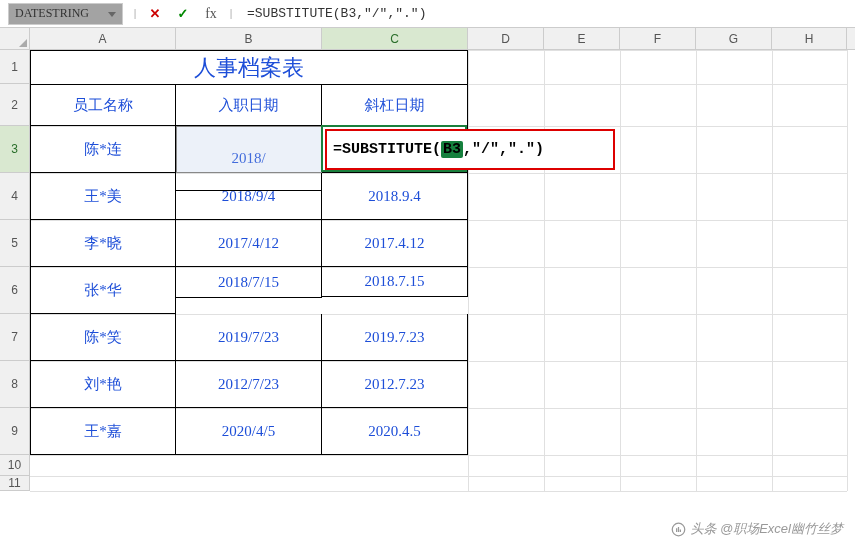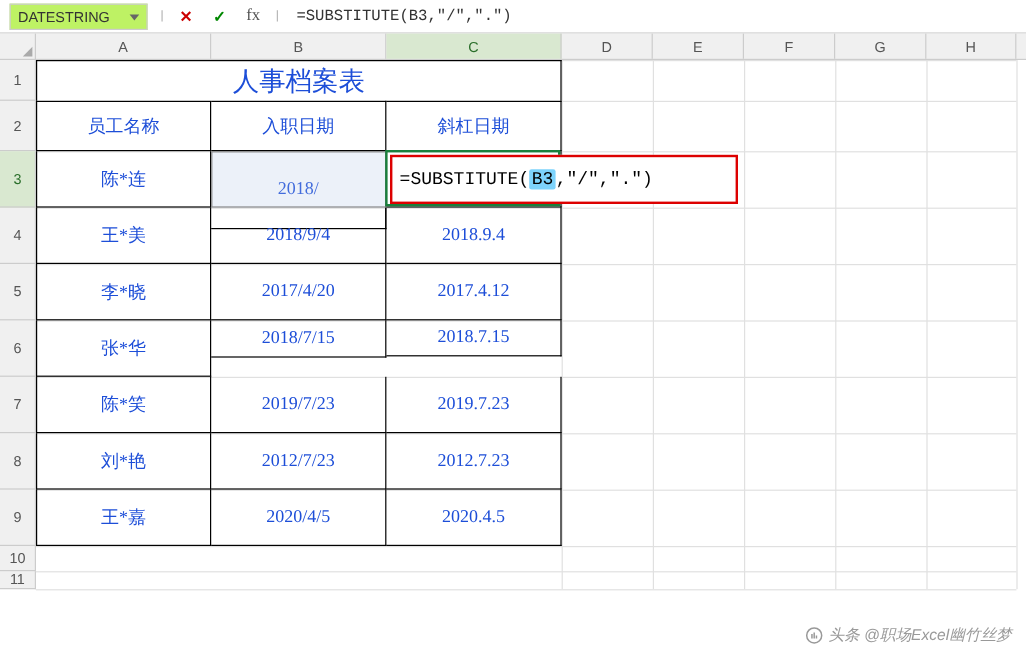--- a/index.html
+++ b/index.html
@@ -1,18 +1,18 @@
 <!DOCTYPE html>
 <html><head>
   <meta charset="utf-8">
   <style>
     * { margin: 0; padding: 0; box-sizing: border-box; }
     body { font-family: "Microsoft YaHei", SimSun, Arial, sans-serif; font-size: 13px; background: #fff; overflow: hidden; width: 855px; height: 556px; position: relative; }
     .formula-bar { display: flex; align-items: center; height: 28px; border-bottom: 1px solid #ccc; background: #fff; }
-    .name-box { width: 115px; height: 22px; border: 1px solid #ccc; margin: 0 6px 0 8px; display: flex; align-items: center; padding: 0 6px; font-size: 12px; color: #333; background: #bef264; position: relative; }
+    .name-box { width: 115px; height: 22px; border: 1px solid #ccc; margin: 0 6px 0 8px; display: flex; align-items: center; padding: 0 6px; font-size: 12px; color: #333; background: #a3a3a3; position: relative; font-family: Liberation Serif, serif; }
     .name-box::after { content: ""; position: absolute; right: 6px; top: 8px; border-left: 4px solid transparent; border-right: 4px solid transparent; border-top: 5px solid #666; }
     .fb-btn { width: 24px; height: 22px; display: inline-flex; align-items: center; justify-content: center; margin: 0 2px; color: #555; cursor: pointer; }
     .fb-btn.cancel { color: #c00; font-weight: bold; }
     .fb-btn.confirm { color: #080; font-weight: bold; }
     .fb-btn.fx { font-family: "Times New Roman", serif; font-size: 14px; color: #555; }
     .fb-sep { width: 12px; display: inline-flex; align-items: center; justify-content: center; color: #aaa; font-size: 10px; }
     .formula-input { flex: 1; height: 22px; padding: 0 10px; display: flex; align-items: center; font-family: "Courier New", monospace; font-size: 13px; color: #333; }
     .grid-wrap { position: relative; }
     .corner { position: absolute; left: 0; top: 0; width: 30px; height: 22px; background: #f0f0f0; border-right: 1px solid #ccc; border-bottom: 1px solid #ccc; }
     .corner::after { content: ""; position: absolute; right: 2px; bottom: 2px; border-left: 8px solid transparent; border-bottom: 8px solid #aaa; }
@@ -25,22 +25,22 @@
     .cells { position: absolute; left: 30px; top: 22px; }
     .cell { position: absolute; display: flex; align-items: center; justify-content: center; font-size: 15px; color: #1d4ed8; }
     .cell.title { font-size: 22px; font-family: SimSun, serif; }
     .cell.data { font-family: SimSun, serif; }
     .b-t { border-top: 1.5px solid #000; }
     .b-b { border-bottom: 1.5px solid #000; }
     .b-l { border-left: 1.5px solid #000; }
     .b-r { border-right: 1.5px solid #000; }
     .sel-range { position: absolute; border: 1px solid #888; background: rgba(180,200,230,0.25); pointer-events: none; }
     .active-cell { position: absolute; border: 2px solid #1a7f3c; pointer-events: none; }
-    .edit-overlay { position: absolute; background: #fff; border: 2.5px solid #d00; display: flex; align-items: center; font-family: "Courier New", monospace; font-size: 15px; font-weight: normal; padding: 0 6px; }
-    .edit-overlay .ref { background: #7dd3fc; padding: 0 2px; border-radius: 2px; }
+    .edit-overlay { position: absolute; background: #fff; border: 2.5px solid #d00; display: flex; align-items: center; font-family: "Courier New", monospace; font-size: 15px; font-weight: bold; padding: 0 6px; }
+    .edit-overlay .ref { background: #15803d; padding: 0 2px; border-radius: 2px; }
     .watermark { position: absolute; right: 12px; bottom: 18px; color: #999; font-size: 13px; font-style: italic; display: flex; align-items: center; gap: 4px; }
     .watermark svg { width: 15px; height: 15px; }
     .gridline-v { position: absolute; top: 0; bottom: 0; width: 1px; background: #e0e0e0; }
     .gridline-h { position: absolute; left: 0; right: 0; height: 1px; background: #e0e0e0; }
   </style>
 </head>
 <body>
 
 <div class="formula-bar">
   <div class="name-box">DATESTRING</div>
@@ -100,21 +100,21 @@
       <div class="cell data b-t b-l b-r b-b" style="left: 0px; top: 34px; width: 146px; height: 42px;">员工名称</div>
       <div class="cell data b-t b-r b-b" style="left: 146px; top: 34px; width: 146px; height: 42px;">入职日期</div>
       <div class="cell data b-t b-r b-b" style="left: 292px; top: 34px; width: 146px; height: 42px;">斜杠日期</div>
       <div class="cell data b-l b-r b-b" style="left: 0px; top: 76px; width: 146px; height: 47px;">陈*连</div>
       <div class="cell data b-r b-b" style="left: 146px; top: 76px; width: 146px; height: 65px;">2018/</div>
       <div class="cell data b-r b-b" style="left: 292px; top: 76px; width: 146px; height: 47px;"></div>
       <div class="cell data b-l b-r b-b" style="left: 0px; top: 123px; width: 146px; height: 47px;">王*美</div>
       <div class="cell data b-r b-b" style="left: 146px; top: 123px; width: 146px; height: 47px;">2018/9/4</div>
       <div class="cell data b-r b-b" style="left: 292px; top: 123px; width: 146px; height: 47px;">2018.9.4</div>
       <div class="cell data b-l b-r b-b" style="left: 0px; top: 170px; width: 146px; height: 47px;">李*晓</div>
-      <div class="cell data b-r b-b" style="left: 146px; top: 170px; width: 146px; height: 47px;">2017/4/20</div>
+      <div class="cell data b-r b-b" style="left: 146px; top: 170px; width: 146px; height: 47px;">2017/4/12</div>
       <div class="cell data b-r b-b" style="left: 292px; top: 170px; width: 146px; height: 47px;">2017.4.12</div>
       <div class="cell data b-l b-r b-b" style="left: 0px; top: 217px; width: 146px; height: 47px;">张*华</div>
       <div class="cell data b-r b-b" style="left: 146px; top: 217px; width: 146px; height: 31px;">2018/7/15</div>
       <div class="cell data b-r b-b" style="left: 292px; top: 217px; width: 146px; height: 30px;">2018.7.15</div>
       <div class="cell data b-l b-r b-b" style="left: 0px; top: 264px; width: 146px; height: 47px;">陈*笑</div>
       <div class="cell data b-r b-b" style="left: 146px; top: 264px; width: 146px; height: 47px;">2019/7/23</div>
       <div class="cell data b-r b-b" style="left: 292px; top: 264px; width: 146px; height: 47px;">2019.7.23</div>
       <div class="cell data b-l b-r b-b" style="left: 0px; top: 311px; width: 146px; height: 47px;">刘*艳</div>
       <div class="cell data b-r b-b" style="left: 146px; top: 311px; width: 146px; height: 47px;">2012/7/23</div>
       <div class="cell data b-r b-b" style="left: 292px; top: 311px; width: 146px; height: 47px;">2012.7.23</div>

